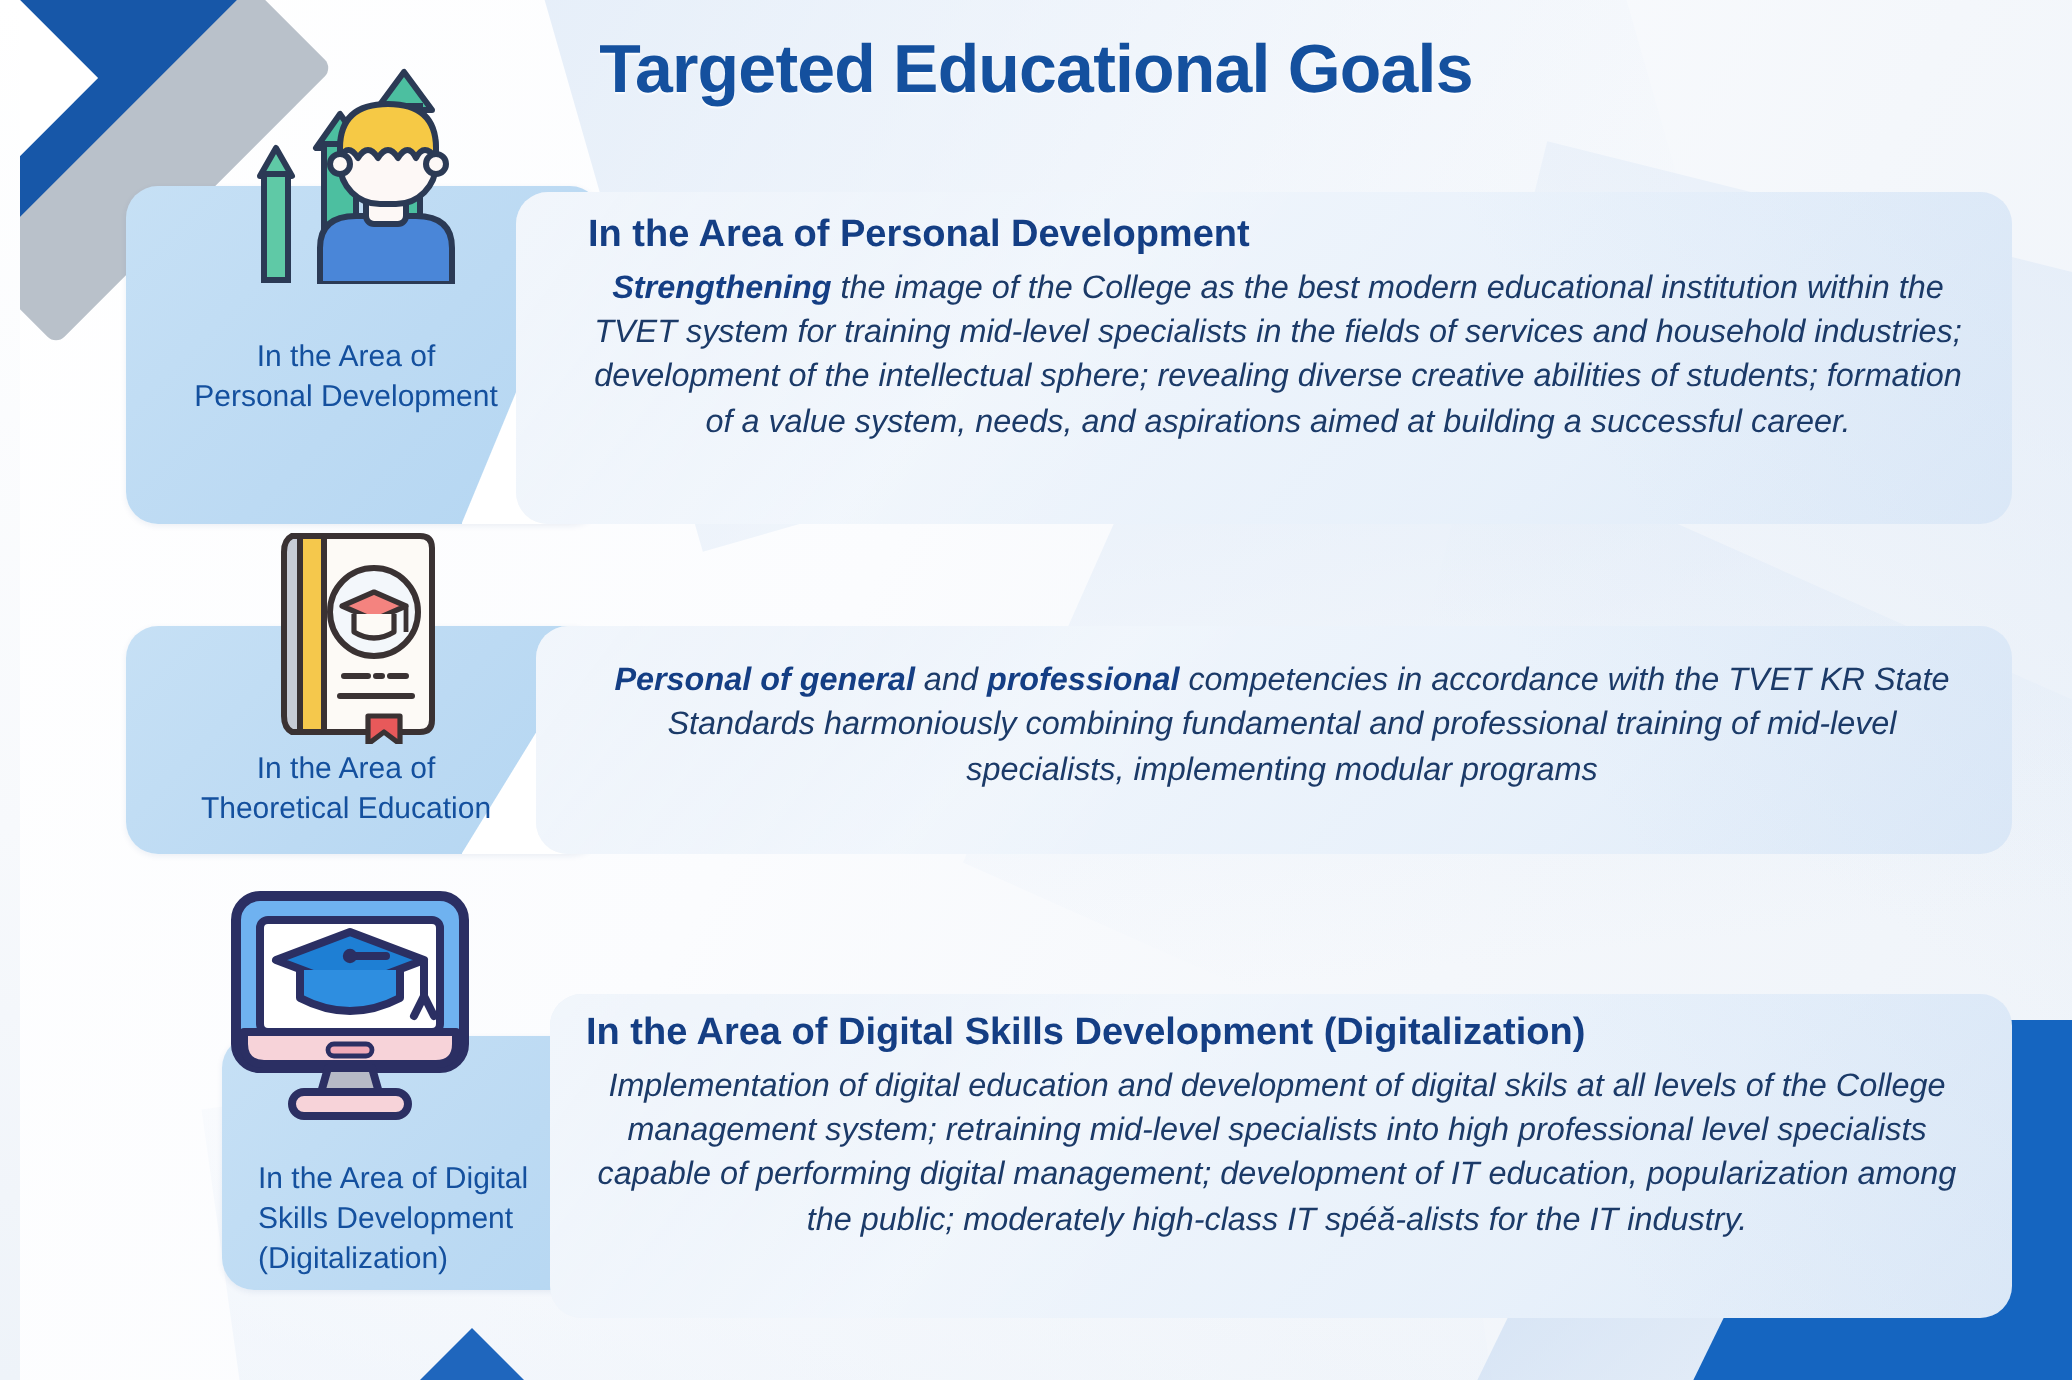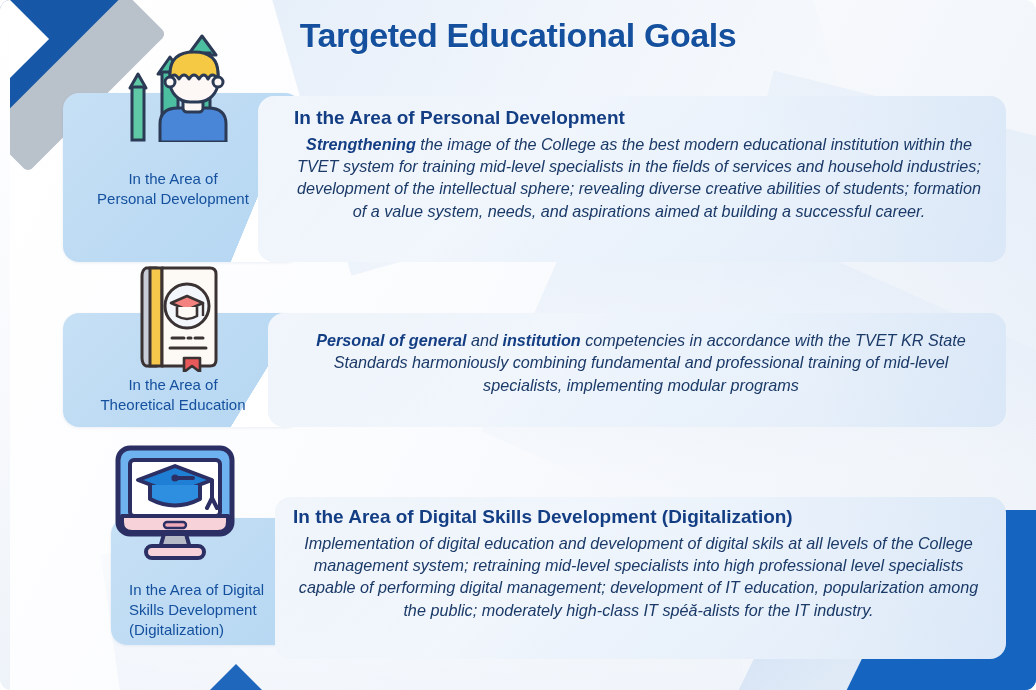--- a/index.html
+++ b/index.html
@@ -12,21 +12,20 @@
     font-family: "Liberation Sans", sans-serif;
   }
   #poster {
     position: relative;
     width: 1036px;
     height: 690px;
     overflow: hidden;
     background: #ffffff;
     background:
       linear-gradient(118deg, #ffffff 0%, #fbfcfe 42%, #f4f7fb 70%, #eef3f9 100%);
-    border-radius: 11px;
   }
 
   
   .deco { position: absolute; pointer-events: none; }
 
   .deco-tl-gray {
     left: -70px; top: -64px;
     width: 196px; height: 196px;
     background: #b9c1ca;
     transform: rotate(45deg);
@@ -260,21 +259,21 @@
   <div class="row">
     <div class="label-panel" style="left:63px; top:313px; width:238px; height:114px;">
       <div class="cut"></div>
       <div class="label-text" style="top:62px;">In the Area of
 Theoretical Education</div>
     </div>
 
     <div class="content-panel" style="left:268px; top:313px; width:738px; height:114px;">
       <div class="content-inner" style="padding:16px 22px 0 30px;">
         <div class="content-body">
-          <b>Personal of general</b><span> and </span><b>institution</b><span> competencies in accordance with the TVET KR State Standards harmoniously combining fundamental and professional training of mid-level specialists, implementing modular programs</span>
+          <b>Personal of general</b><span> and </span><b>professional</b><span> competencies in accordance with the TVET KR State Standards harmoniously combining fundamental and professional training of mid-level specialists, implementing modular programs</span>
         </div>
       </div>
     </div>
 
     <div class="icon-wrap" style="left:128px; top:258px; width:104px; height:114px;">
       <svg width="104" height="114" viewBox="0 0 104 114">
 
         <path d="M18 10 h10 v98 h-10 q-4 -2 -4 -8 v-82 q0 -6 4 -8 Z" fill="#c7ccd6" stroke="#3a3233" stroke-width="3"></path>
 
         <rect x="22" y="10" width="12" height="98" fill="#f5c84c" stroke="#3a3233" stroke-width="3"></rect>

